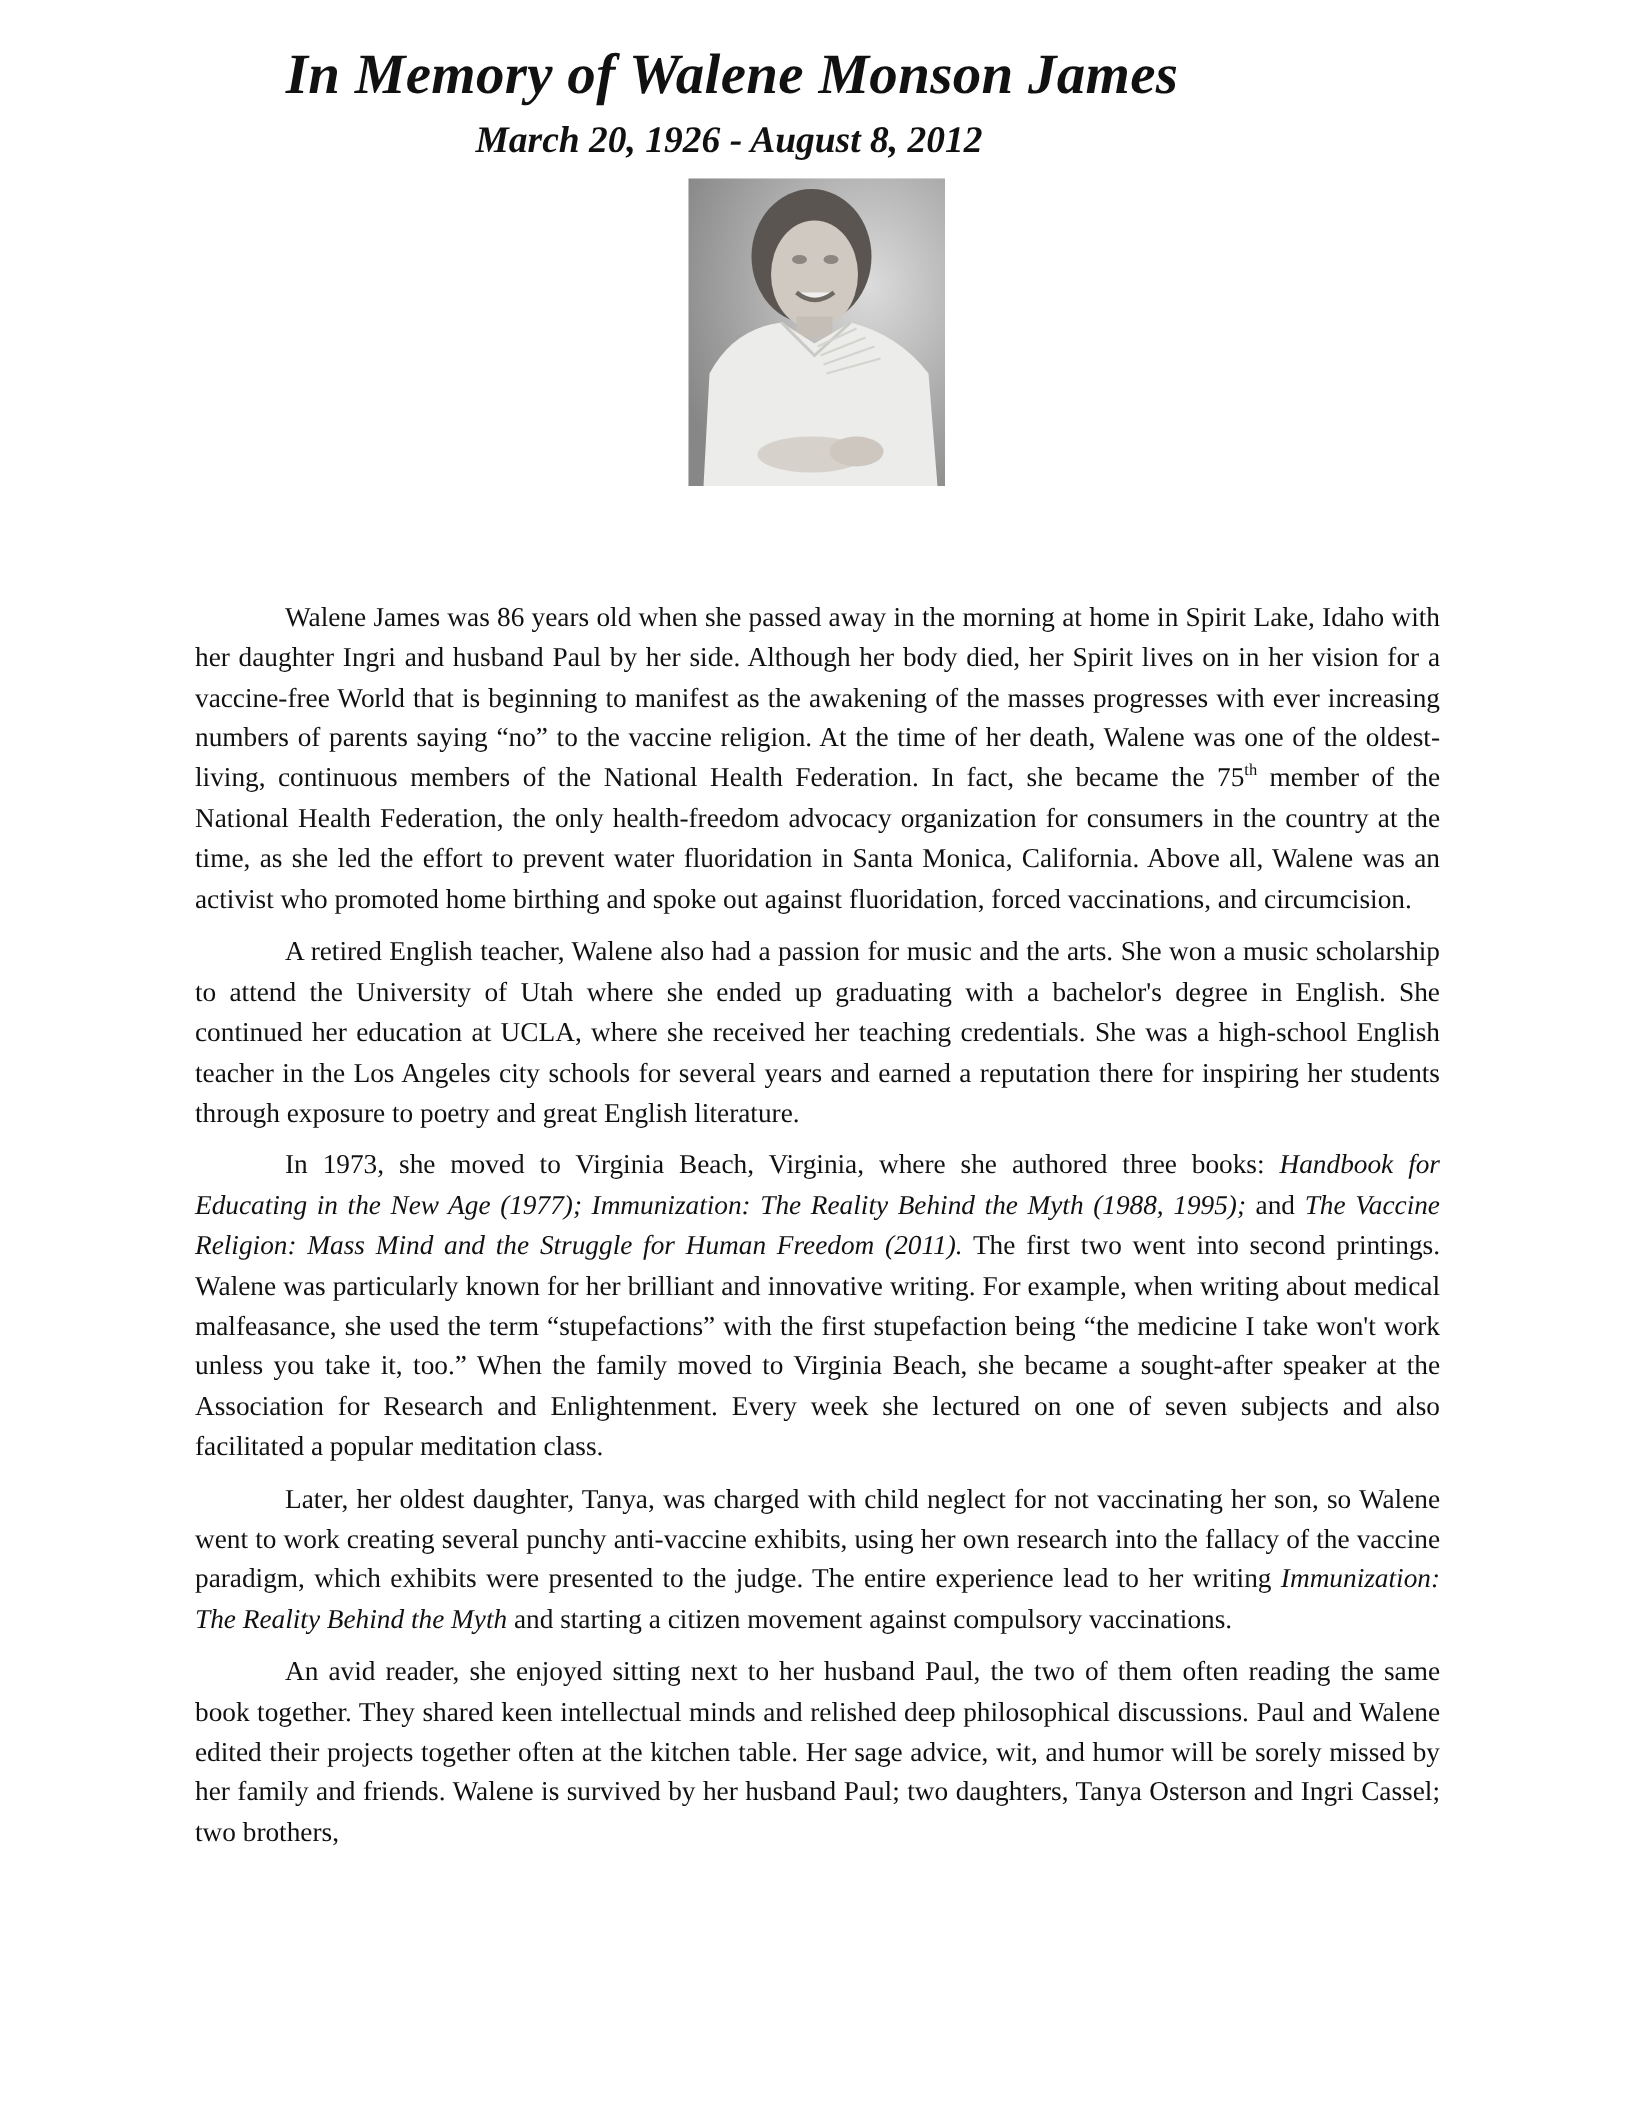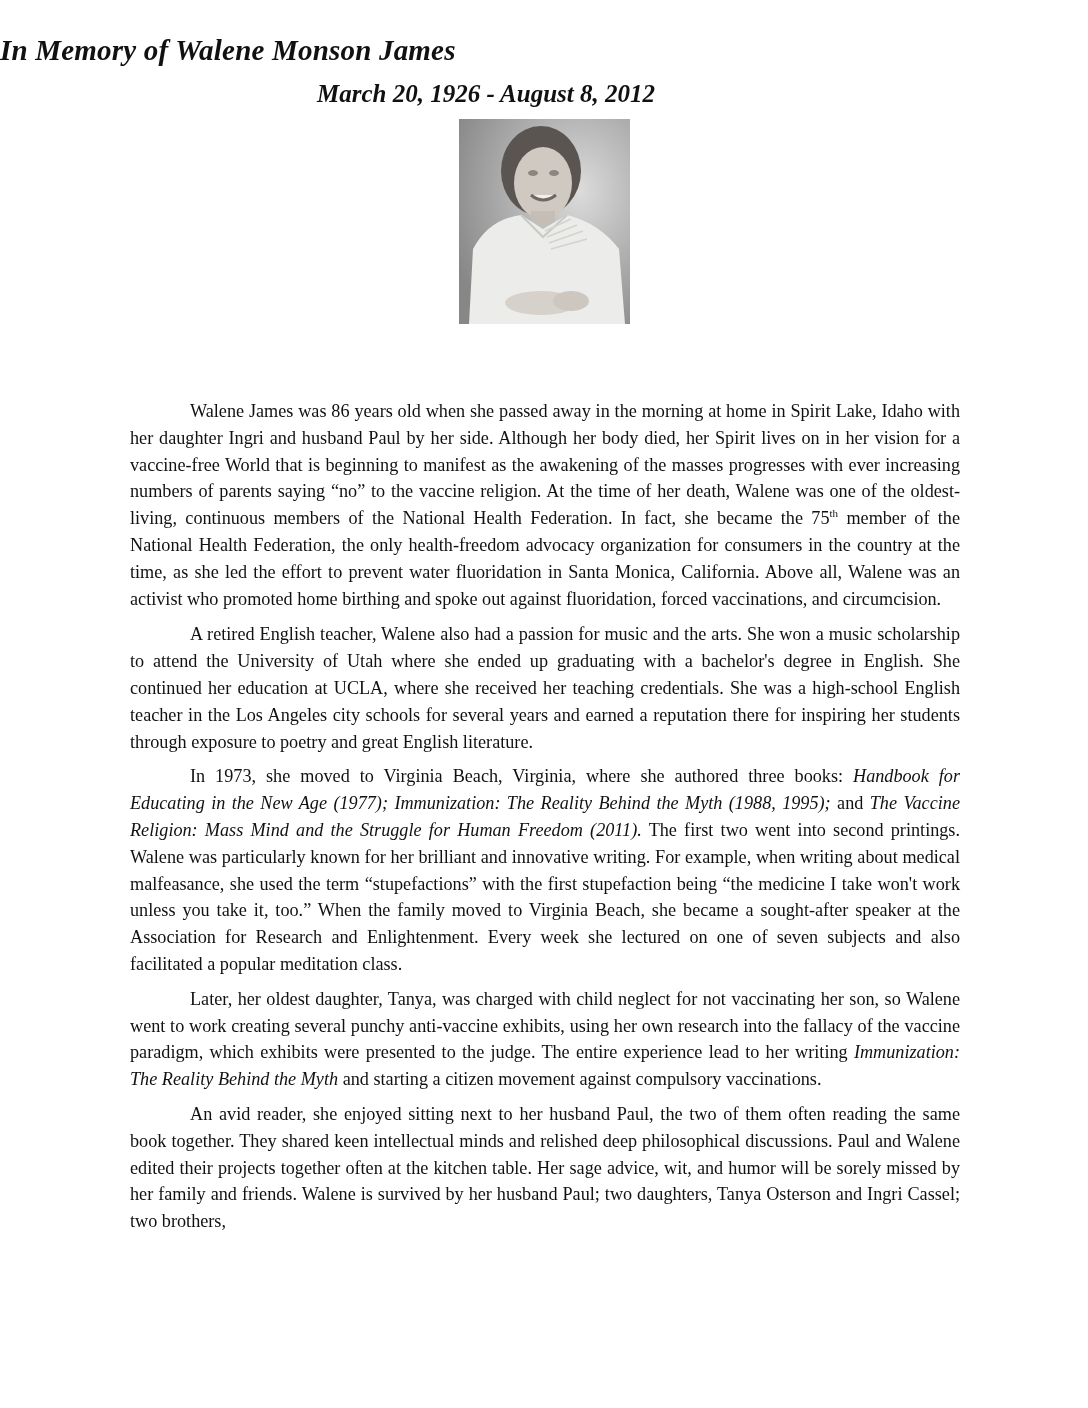--- a/index.html
+++ b/index.html
@@ -13,22 +13,22 @@
       position: relative;
       overflow: hidden;
       font-family: "Liberation Serif", "DejaVu Serif", serif;
       color: #111111;
     }
     .title {
       position: absolute;
       left: 0;
       width: 976px;
       top: 30px;
-      text-align: left;
-      font-size: 29px;
+      text-align: center;
+      font-size: 38px;
       font-weight: bold;
       font-style: italic;
       line-height: 40px;
       margin: 0;
       letter-spacing: 0.2px;
     }
     .dates {
       position: absolute;
       left: 0;
       width: 972px;

